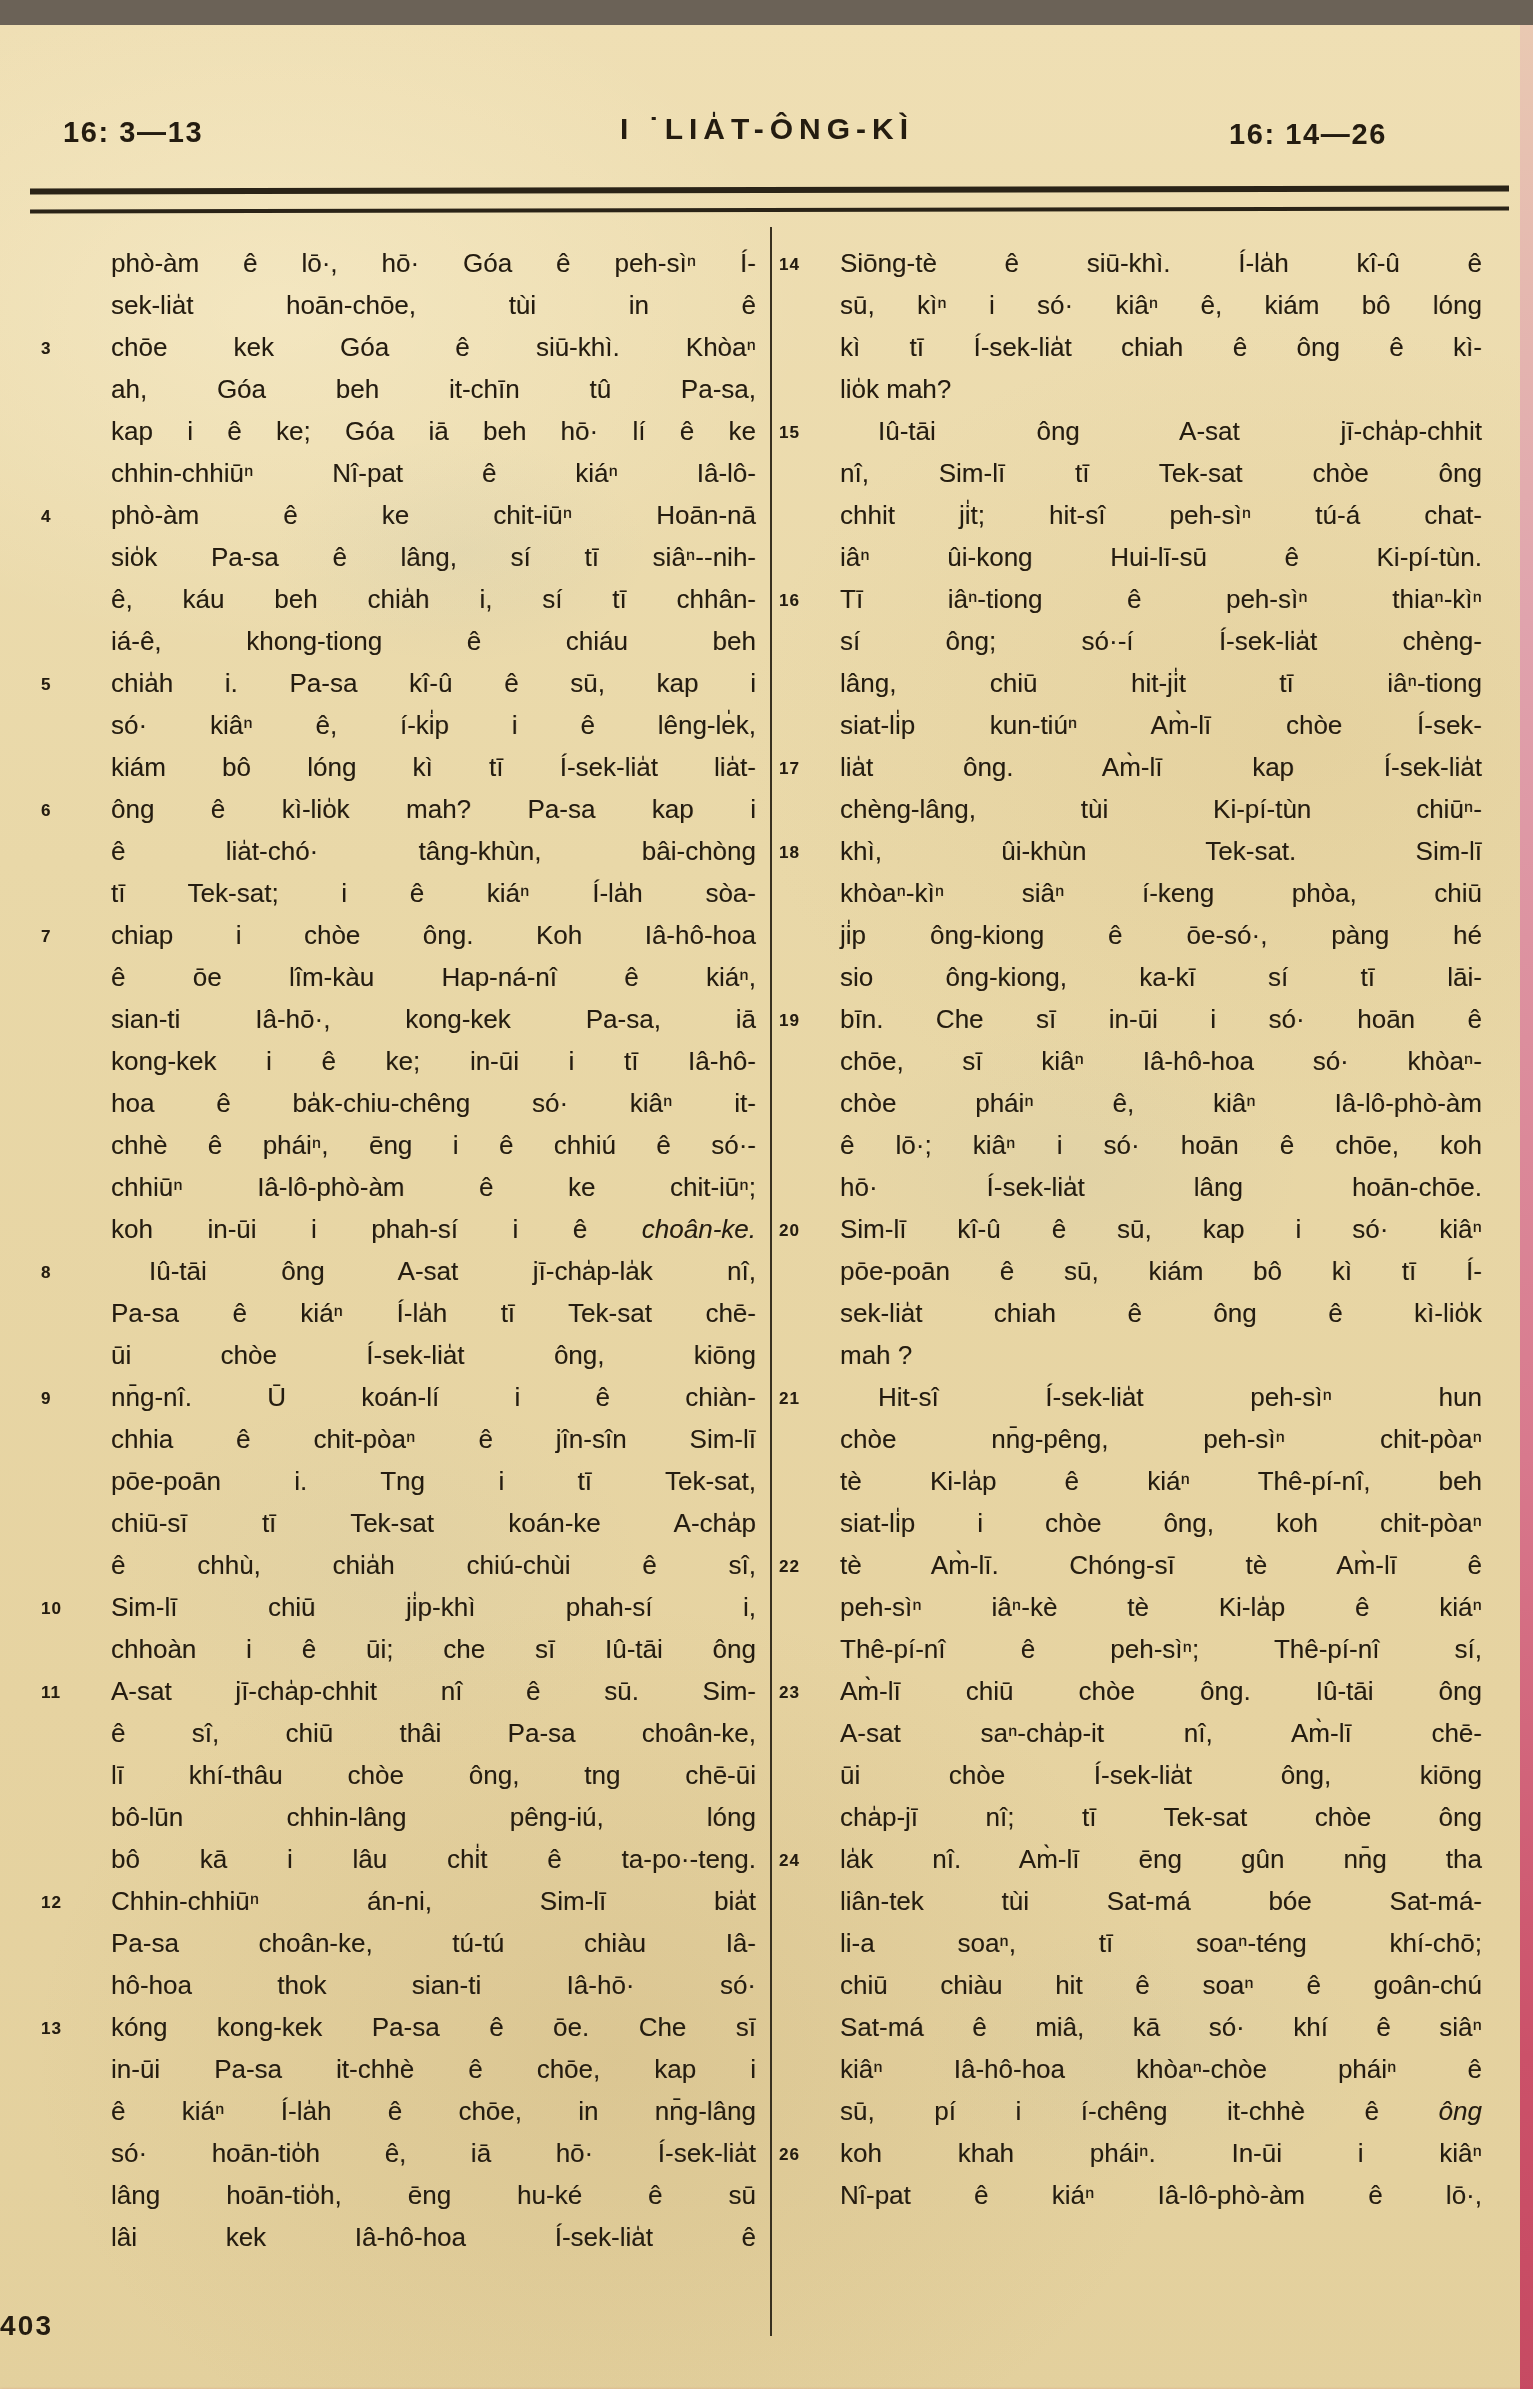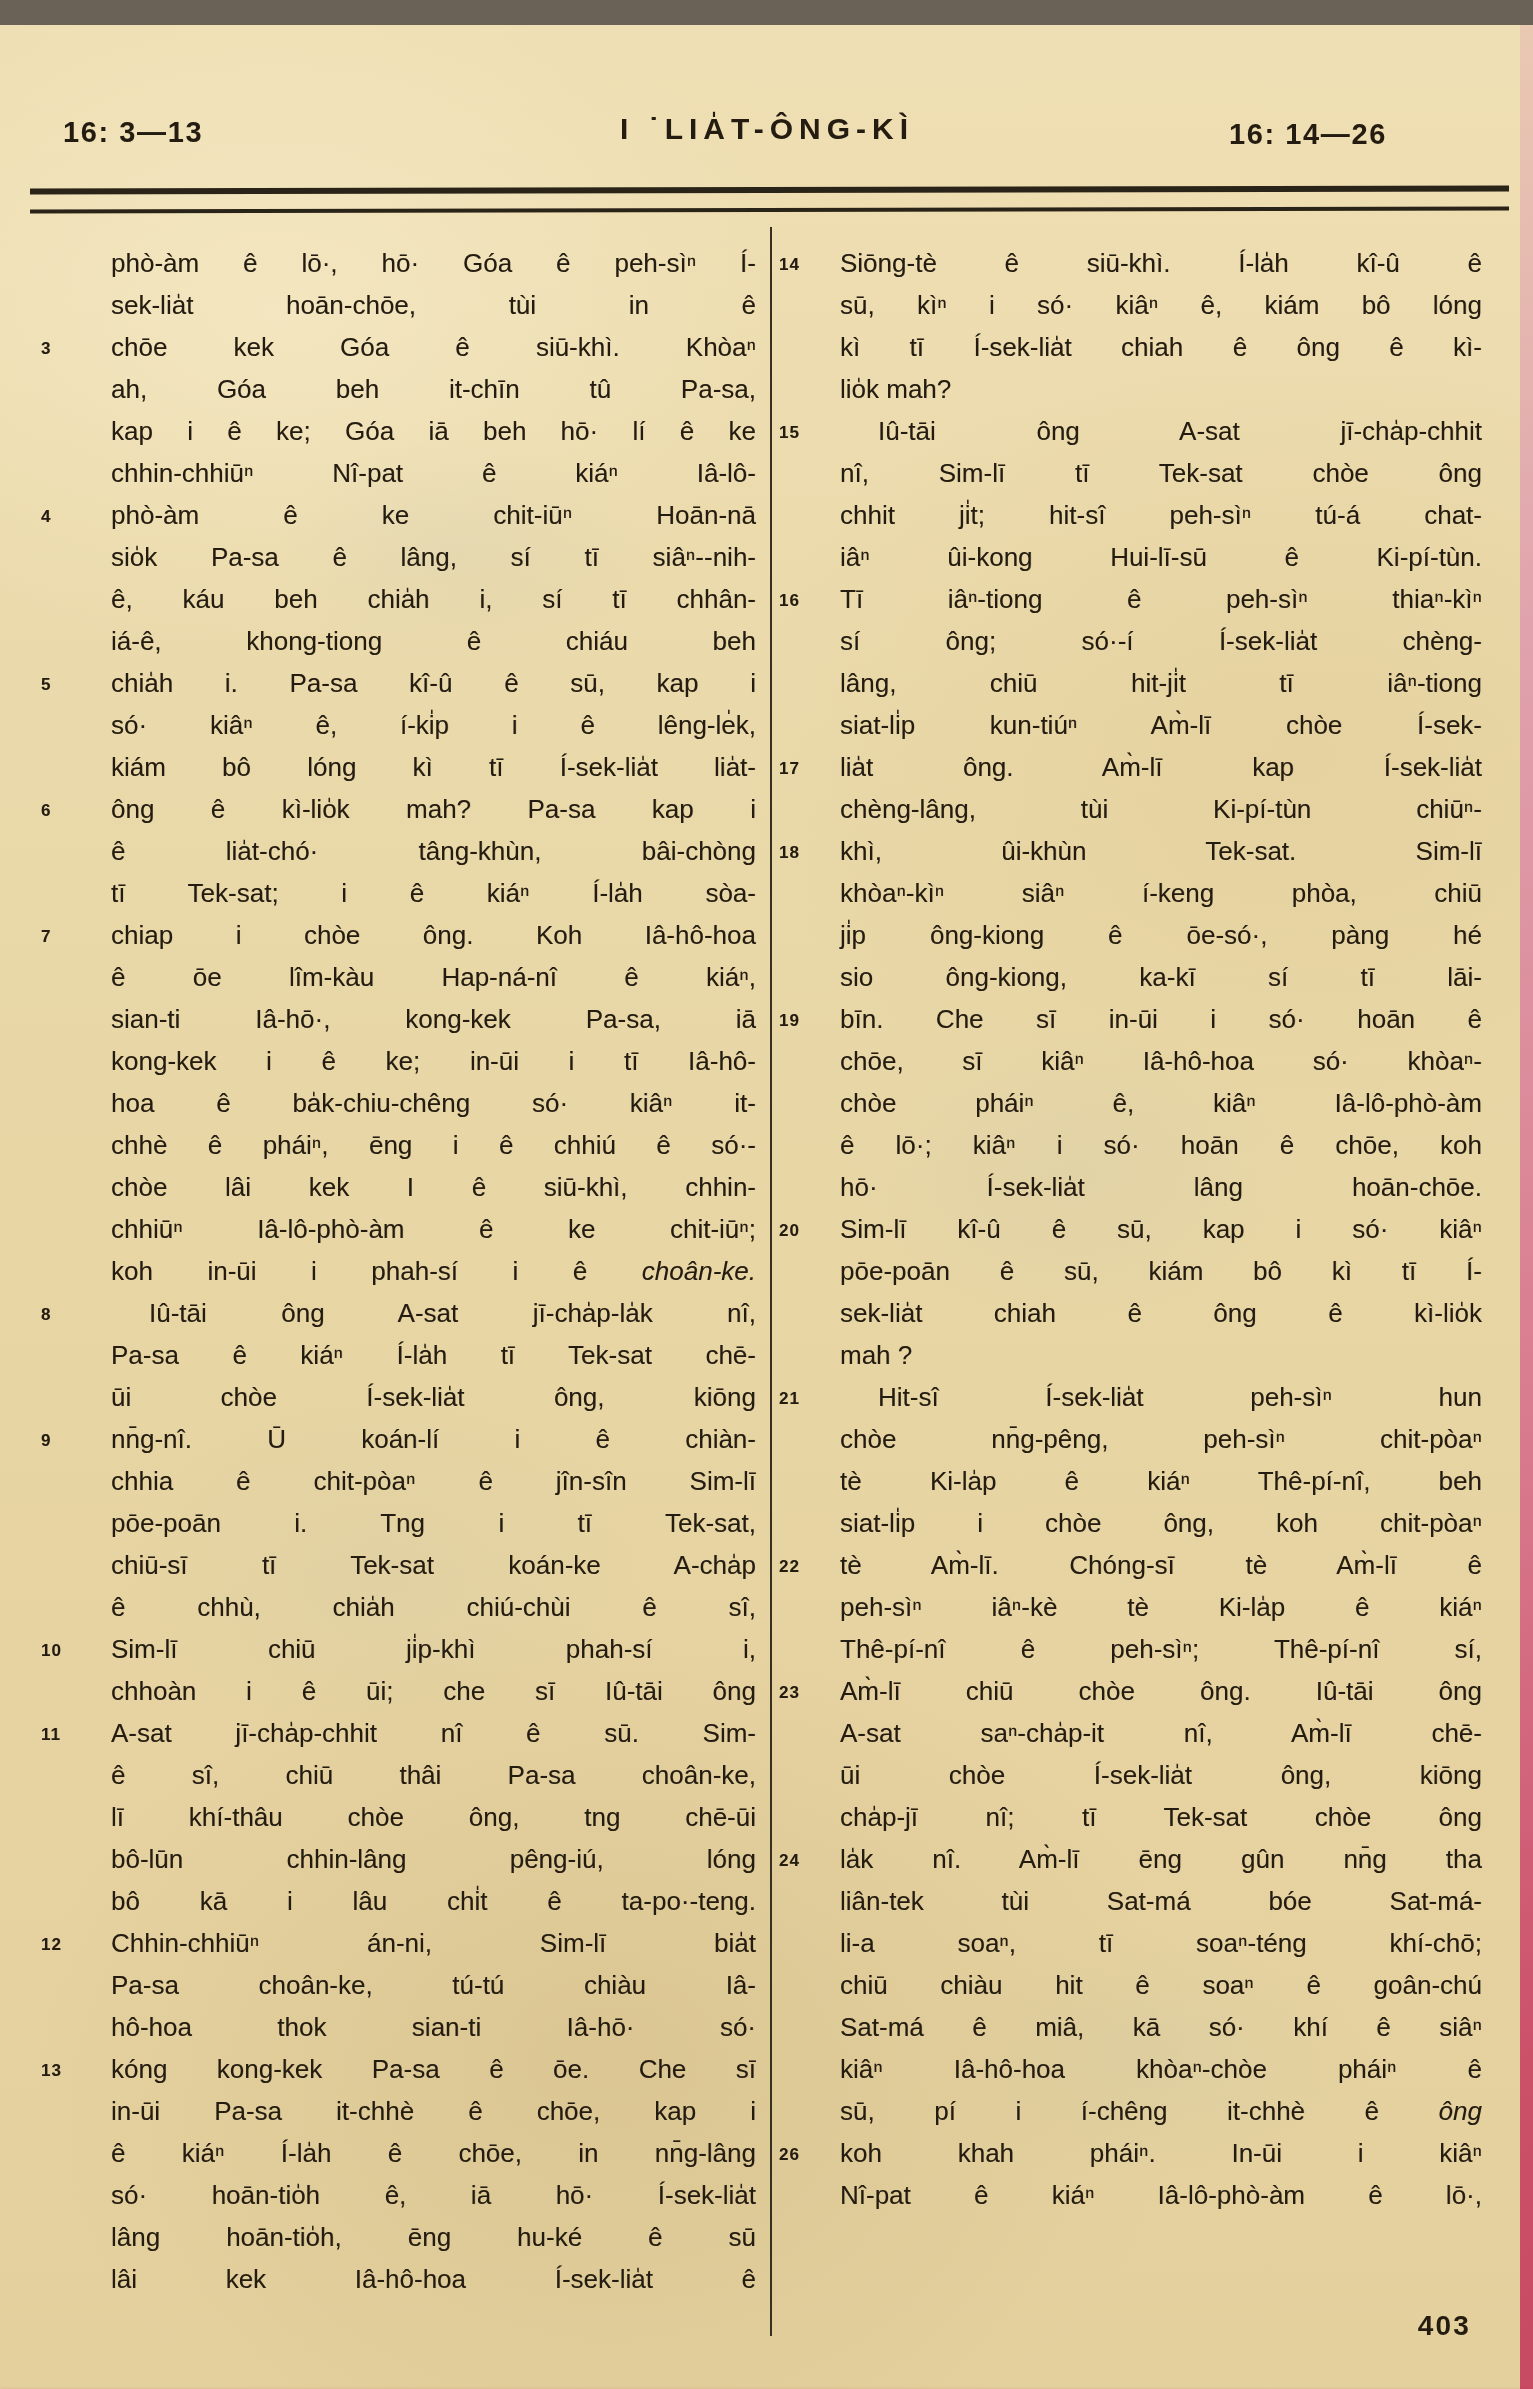--- a/index.html
+++ b/index.html
@@ -42,22 +42,22 @@
   .col-right{left:840px;width:642px;}
   .line{position:relative;height:42px;text-align:justify;text-align-last:justify;
     text-shadow:0.3px 0.3px 0 rgba(38,30,17,.30);}
   .line.nj{text-align:left;text-align-last:left;}
   .line.ind{text-indent:38px;}
   .vnum{position:absolute;top:2.2px;font-size:17px;font-weight:bold;letter-spacing:1.1px;
     text-indent:0;}
   .col-left .vnum{left:-70px;width:56px;text-align:right;}
   .col-right .vnum{left:-61px;width:49px;text-align:left;}
   .itl{font-style:italic;}
-  .pageno{position:absolute;top:2285px;left:0;width:1441px;text-align:right;
-    font-size:28px;font-weight:bold;letter-spacing:2.2px;padding-left:30px;}
+  .pageno{position:absolute;top:2285px;left:0;width:1441px;text-align:left;
+    font-size:28px;font-weight:bold;letter-spacing:2.2px;}
 </style>
 </head>
 <body>
 
 <div class="page">
   <div class="edge-right"></div>
   <div class="edge-bottom"></div>
 
   <div class="hdr hdr-left">16: 3—13</div>
   <div class="hdr hdr-title">I ˙LIA̍T-ÔNG-KÌ</div>
@@ -82,21 +82,20 @@
       <div class="line"><span>kiám bô lóng kì tī Í-sek-lia̍t lia̍t-</span></div>
       <div class="line"><span class="vnum">6</span><span>ông ê kì-lio̍k mah? Pa-sa kap i</span></div>
       <div class="line"><span>ê lia̍t-chó· tâng-khùn, bâi-chòng</span></div>
       <div class="line"><span>tī Tek-sat; i ê kiáⁿ Í-la̍h sòa-</span></div>
       <div class="line"><span class="vnum">7</span><span>chiap i chòe ông. Koh Iâ-hô-hoa</span></div>
       <div class="line"><span>ê ōe lîm-kàu Hap-ná-nî ê kiáⁿ,</span></div>
       <div class="line"><span>sian-ti Iâ-hō·, kong-kek Pa-sa, iā</span></div>
       <div class="line"><span>kong-kek i ê ke; in-ūi i tī Iâ-hô-</span></div>
       <div class="line"><span>hoa ê ba̍k-chiu-chêng só· kiâⁿ it-</span></div>
       <div class="line"><span>chhè ê pháiⁿ, ēng i ê chhiú ê só·-</span></div>
-      <div class="line"><span>chòe lâi kek I ê siū-khì, chhin-</span></div>
       <div class="line"><span>chhiūⁿ Iâ-lô-phò-àm ê ke chit-iūⁿ;</span></div>
       <div class="line"><span>koh in-ūi i phah-sí i ê </span><span class="itl">choân-ke.</span></div>
       <div class="line ind"><span class="vnum">8</span><span>Iû-tāi ông A-sat jī-cha̍p-la̍k nî,</span></div>
       <div class="line"><span>Pa-sa ê kiáⁿ Í-la̍h tī Tek-sat chē-</span></div>
       <div class="line"><span>ūi chòe Í-sek-lia̍t ông, kiōng</span></div>
       <div class="line"><span class="vnum">9</span><span>nn̄g-nî. Ū koán-lí i ê chiàn-</span></div>
       <div class="line"><span>chhia ê chit-pòaⁿ ê jîn-sîn Sim-lī</span></div>
       <div class="line"><span>pōe-poān i. Tng i tī Tek-sat,</span></div>
       <div class="line"><span>chiū-sī tī Tek-sat koán-ke A-cha̍p</span></div>
       <div class="line"><span>ê chhù, chia̍h chiú-chùi ê sî,</span></div>

